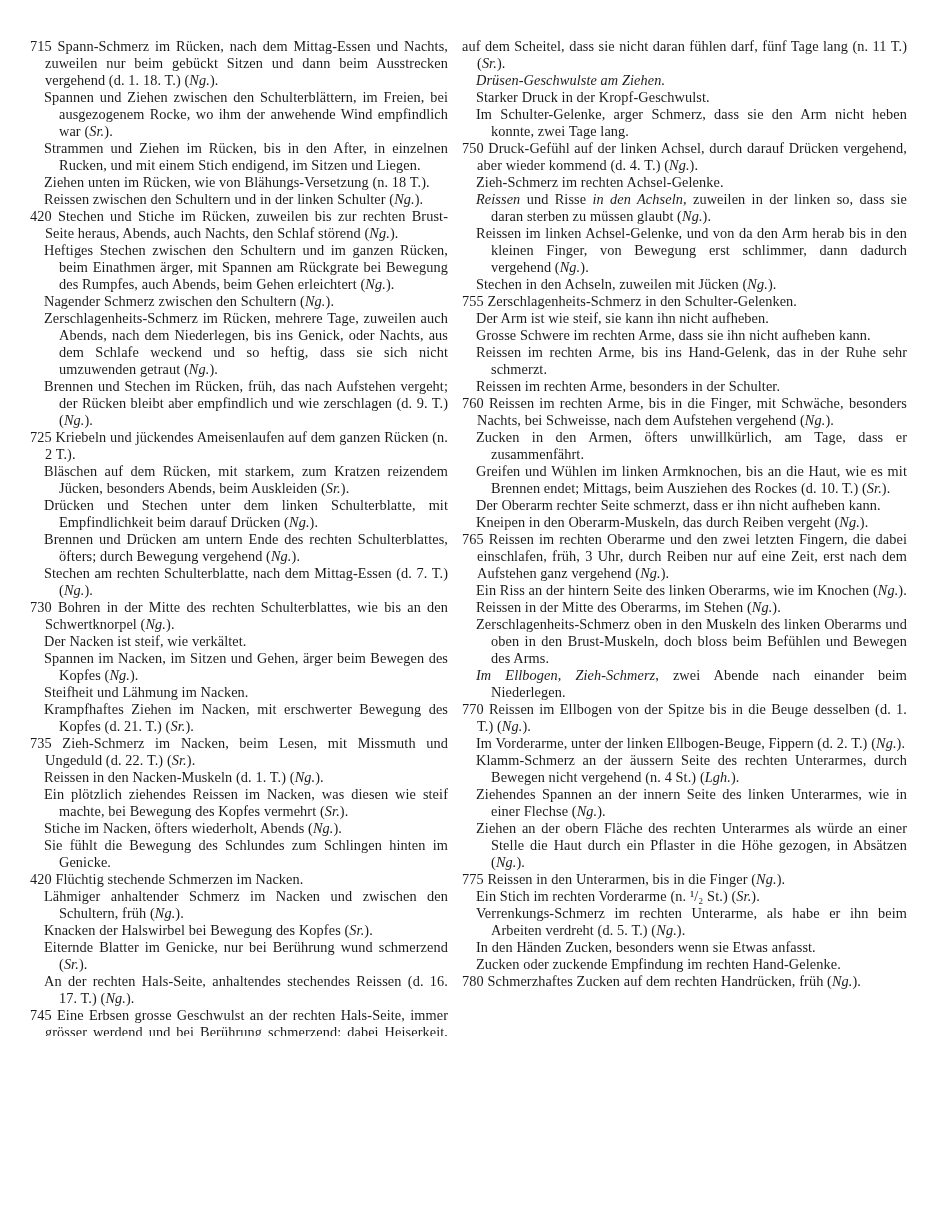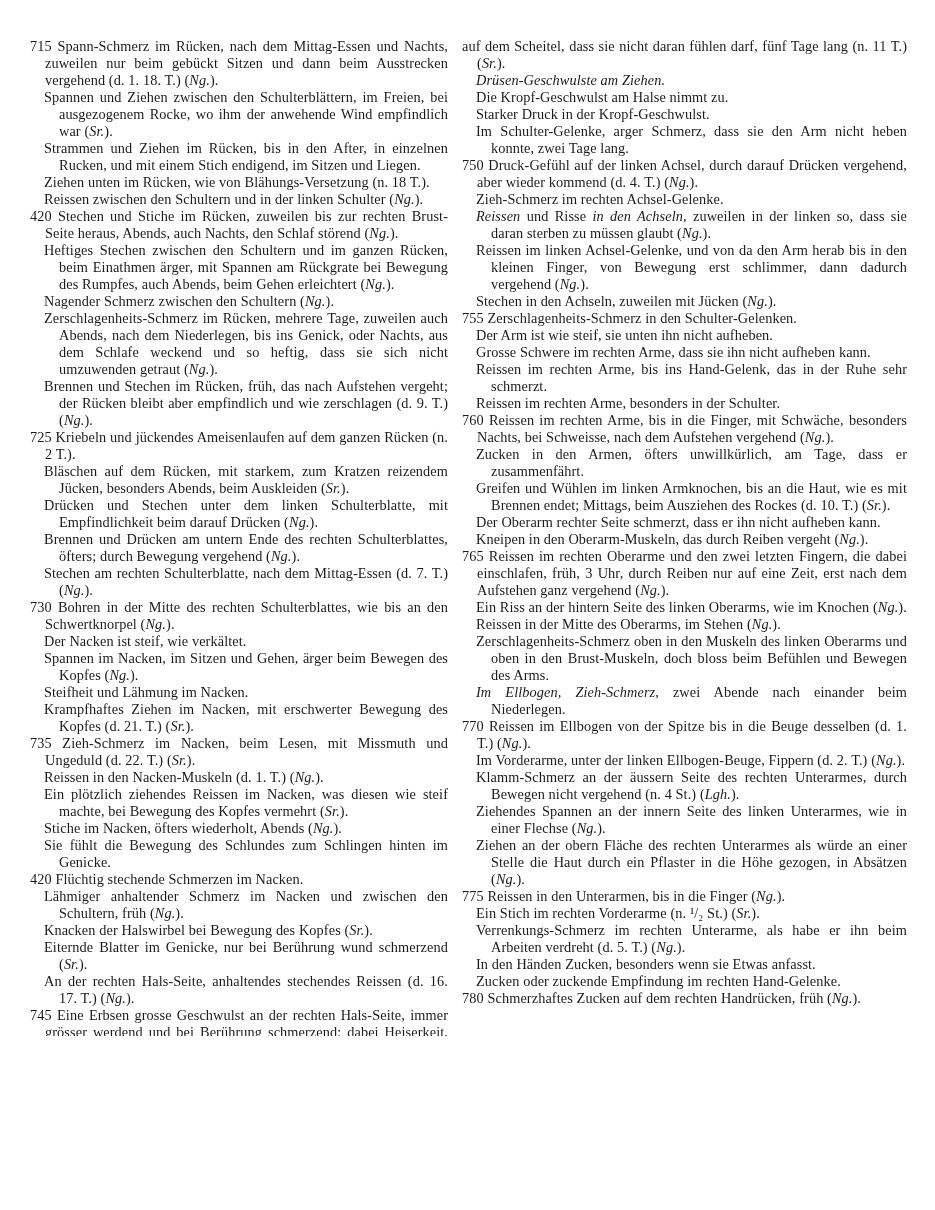--- a/index.html
+++ b/index.html
@@ -81,30 +81,29 @@
         <p class="entry e-n"><span class="num">420</span> Flüchtig stechende Schmerzen im Nacken.</p>
         <p class="entry e-s">Lähmiger anhaltender Schmerz im Nacken und zwischen den Schultern, früh (<i>Ng.</i>).</p>
         <p class="entry e-s">Knacken der Halswirbel bei Bewegung des Kopfes (<i>Sr.</i>).</p>
         <p class="entry e-s">Eiternde Blatter im Genicke, nur bei Berührung wund schmerzend (<i>Sr.</i>).</p>
         <p class="entry e-s">An der rechten Hals-Seite, anhaltendes stechendes Reissen (d. 16. 17. T.) (<i>Ng.</i>).</p>
         <p class="entry e-n"><span class="num">745</span> Eine Erbsen grosse Geschwulst an der rechten Hals-Seite, immer grösser werdend und bei Berührung schmerzend; dabei Heiserkeit, Versagen der Stimme, Rohheit und Kratzen im Halse, bis in die Brust, durch Husten vermehrt, und Drücken</p>
       </div>
     <div class="col col-right" id="col-right">
         <p class="entry e-c">auf dem Scheitel, dass sie nicht daran fühlen darf, fünf Tage lang (n. 11 T.) (<i>Sr.</i>).</p>
         <p class="entry e-s e-it"><i class="seg">Drüsen-Geschwulste am Ziehen.</i></p>
-        <p class="entry e-s">Die Kropf-Geschwulst am Halse nimmt zu.</p>
         <p class="entry e-s">Starker Druck in der Kropf-Geschwulst.</p>
         <p class="entry e-s">Im Schulter-Gelenke, arger Schmerz, dass sie den Arm nicht heben konnte, zwei Tage lang.</p>
         <p class="entry e-n"><span class="num">750</span> Druck-Gefühl auf der linken Achsel, durch darauf Drücken vergehend, aber wieder kommend (d. 4. T.) (<i>Ng.</i>).</p>
         <p class="entry e-s">Zieh-Schmerz im rechten Achsel-Gelenke.</p>
         <p class="entry e-s"><i class="seg">Reissen</i> und Risse <i class="seg">in den Achseln</i>, zuweilen in der linken so, dass sie daran sterben zu müssen glaubt (<i>Ng.</i>).</p>
         <p class="entry e-s">Reissen im linken Achsel-Gelenke, und von da den Arm herab bis in den kleinen Finger, von Bewegung erst schlimmer, dann dadurch vergehend (<i>Ng.</i>).</p>
         <p class="entry e-s">Stechen in den Achseln, zuweilen mit Jücken (<i>Ng.</i>).</p>
         <p class="entry e-n"><span class="num">755</span> Zerschlagenheits-Schmerz in den Schulter-Gelenken.</p>
-        <p class="entry e-s">Der Arm ist wie steif, sie unten ihn nicht aufheben.</p>
+        <p class="entry e-s">Der Arm ist wie steif, sie kann ihn nicht aufheben.</p>
         <p class="entry e-s">Grosse Schwere im rechten Arme, dass sie ihn nicht aufheben kann.</p>
         <p class="entry e-s">Reissen im rechten Arme, bis ins Hand-Gelenk, das in der Ruhe sehr schmerzt.</p>
         <p class="entry e-s">Reissen im rechten Arme, besonders in der Schulter.</p>
         <p class="entry e-n"><span class="num">760</span> Reissen im rechten Arme, bis in die Finger, mit Schwäche, besonders Nachts, bei Schweisse, nach dem Aufstehen verge­hend (<i>Ng.</i>).</p>
         <p class="entry e-s">Zucken in den Armen, öfters unwillkürlich, am Tage, dass er zusammenfährt.</p>
         <p class="entry e-s">Greifen und Wühlen im linken Armknochen, bis an die Haut, wie es mit Brennen endet; Mittags, beim Ausziehen des Rockes (d. 10. T.) (<i>Sr.</i>).</p>
         <p class="entry e-s">Der Oberarm rechter Seite schmerzt, dass er ihn nicht aufheben kann.</p>
         <p class="entry e-s">Kneipen in den Oberarm-Muskeln, das durch Reiben vergeht (<i>Ng.</i>).</p>
         <p class="entry e-n"><span class="num">765</span> Reissen im rechten Oberarme und den zwei letzten Fingern, die dabei einschlafen, früh, 3 Uhr, durch Reiben nur auf eine Zeit, erst nach dem Aufstehen ganz vergehend (<i>Ng.</i>).</p>
         <p class="entry e-s">Ein Riss an der hintern Seite des linken Oberarms, wie im Knochen (<i>Ng.</i>).</p>

